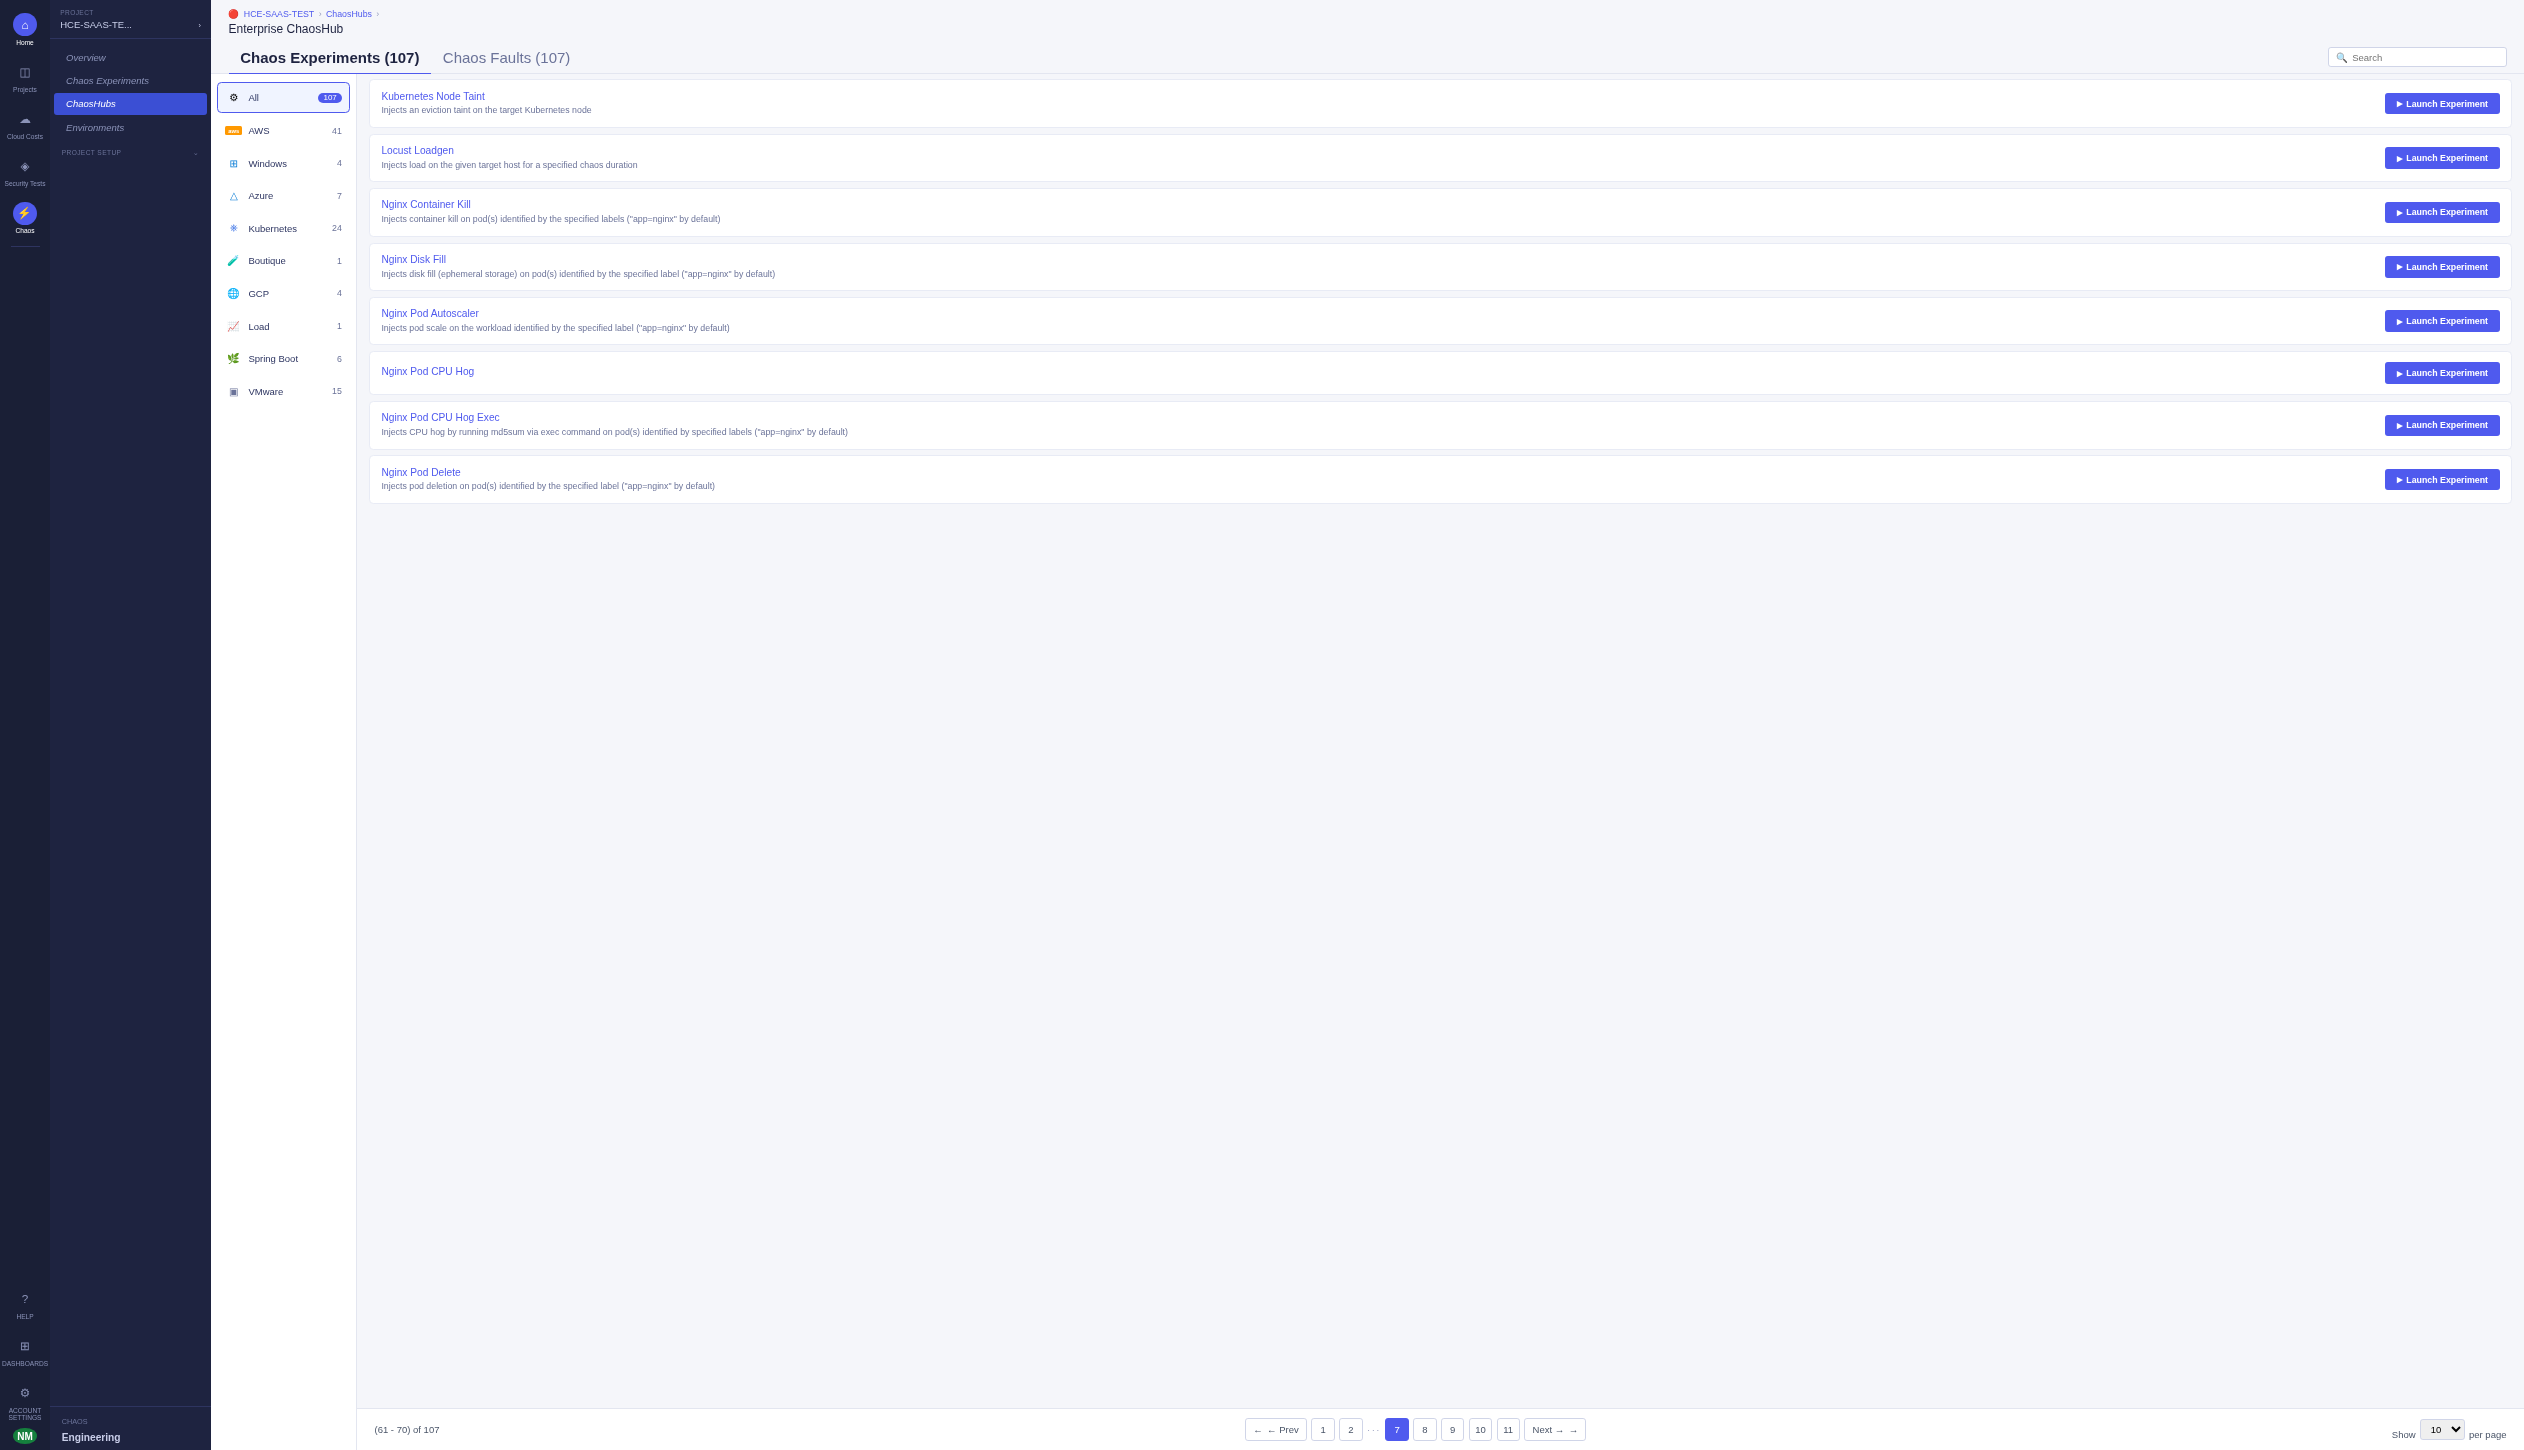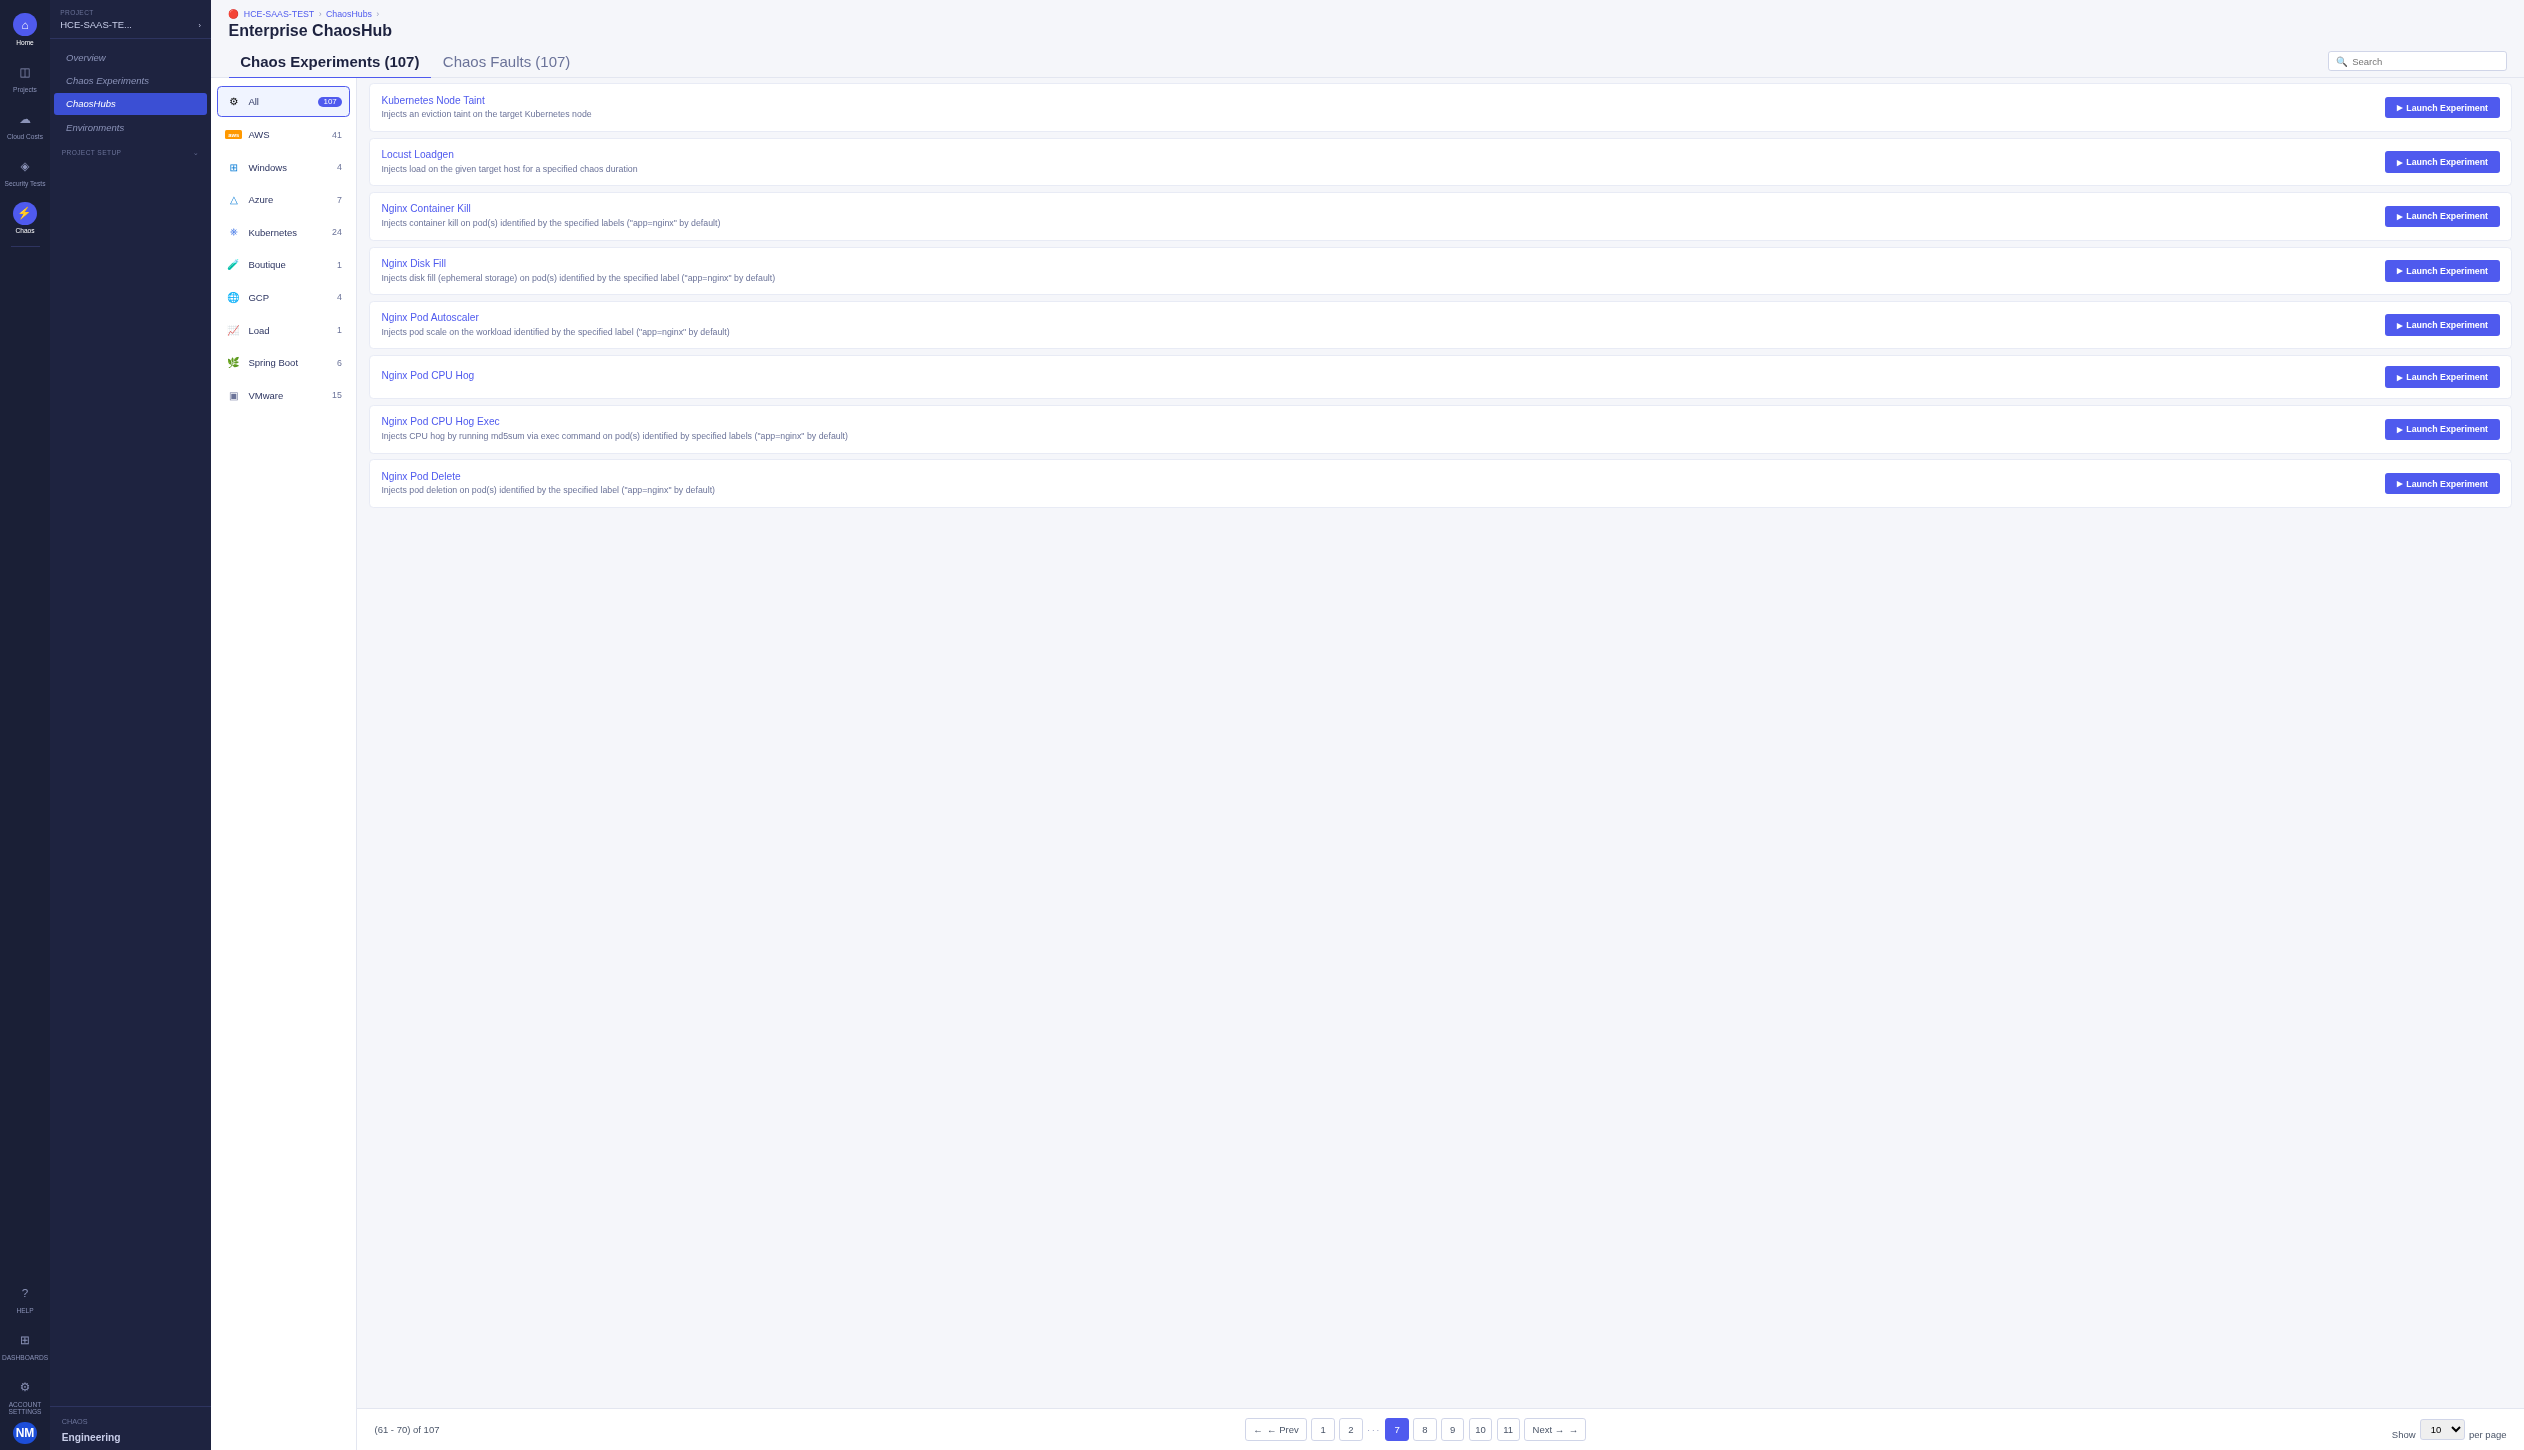--- a/index.html
+++ b/index.html
@@ -7,41 +7,41 @@
 
     
     .left-nav { width: 50px; background: #1a1f36; display: flex; flex-direction: column; align-items: center; padding: 5.8px 0; flex-shrink: 0; }
     .nav-icon-item { display: flex; flex-direction: column; align-items: center; padding: 7.3px 4.4px; cursor: pointer; color: #8b93b8; width: 100%; }
     .nav-icon-item.active { color: #fff; }
     .nav-icon-item .icon-circle { width: 23.4px; height: 23.4px; border-radius: 50%; display: flex; align-items: center; justify-content: center; margin-bottom: 2.2px; font-size: 11.7px; }
     .nav-icon-item.active .icon-circle { background: #4f5aee; }
     .nav-icon-item .nav-label { font-size: 6.6px; text-align: center; }
     .nav-divider { width: 29px; height: 0.7px; background: #2e3460; margin: 4.4px 0; }
     .nav-bottom { margin-top: auto; display: flex; flex-direction: column; align-items: center; }
-    .nav-avatar { width: 23.4px; height: 22px; border-radius: 50%; background: #1d4ed8; display: flex; align-items: center; justify-content: center; color: white; font-size: 12px; font-weight: bold; cursor: pointer; }
+    .nav-avatar { width: 23.4px; height: 16px; border-radius: 50%; background: #15803d; display: flex; align-items: center; justify-content: center; color: white; font-size: 10px; font-weight: bold; cursor: pointer; }
 
     
     .sidebar { width: 161px; background: #1e2340; display: flex; flex-direction: column; flex-shrink: 0; }
     .sidebar-project { padding: 8.8px 10.2px; border-bottom: 0.7px solid #2e3460; }
     .sidebar-project-label { font-size: 6.6px; color: #6b7399; text-transform: uppercase; letter-spacing: 0.4px; margin-bottom: 2.9px; }
     .sidebar-project-name { display: flex; align-items: flex-end; justify-content: space-between; color: #c8cde8; font-size: 9.5px; font-weight: 500; cursor: pointer; }
     .sidebar-project-name .chevron { font-size: 7.3px; }
     .sidebar-menu { padding: 5.8px 0; flex: 1; }
     .sidebar-item { padding: 5.8px 11.7px; color: #8b93b8; cursor: pointer; font-size: 9.5px; border-radius: 2.9px; margin: 0.7px 4.4px; font-style: italic; }
     .sidebar-item.active { background: #3b4fd4; color: #fff; }
     .sidebar-section { padding: 8.8px 11.7px 2.9px; font-size: 6.6px; color: #6b7399; text-transform: uppercase; letter-spacing: 0.4px; display: flex; align-items: center; justify-content: space-between; }
     .sidebar-section .chevron { font-size: 7.3px; cursor: pointer; }
     .sidebar-bottom { padding: 5.8px 0; border-top: 0.7px solid #2e3460; }
 
     
     .main { flex: 1; display: flex; flex-direction: column; overflow: hidden; background: #f5f6fa; }
     .breadcrumb { display: flex; align-items: center; gap: 4.4px; padding: 8.8px 17.5px 0; font-size: 8.8px; color: #6b7399; }
     .breadcrumb a { color: #4f5aee; text-decoration: none; }
     .breadcrumb .sep { color: #9aa0c0; }
-    .page-title { padding: 2.9px 17.5px 0; font-size: 16px; font-weight: 700; color: #1e2340; }
+    .page-title { padding: 2.9px 17.5px 0; font-size: 12px; font-weight: 400; color: #1e2340; }
 
     
     .tabs { display: flex; align-items: center; padding: 0 17.5px; border-bottom: 1.5px solid #e3e6f0; margin-top: 5.8px; }
     .tab { padding: 7.3px 11.7px; cursor: pointer; font-size: 15px; color: #6b7399; border-bottom: 1.5px solid transparent; margin-bottom: -1.5px; }
     .tab.active { color: #1e2340; font-weight: 600; border-bottom-color: #4f5aee; }
     .tabs-search { margin-left: auto; }
     .search-box { display: flex; align-items: center; border: 0.7px solid #d0d5e8; border-radius: 2.9px; padding: 3.7px 7.3px; background: #fff; gap: 4.4px; }
     .search-box input { border: none; outline: none; font-size: 9.5px; color: #4a5568; width: 146px; background: transparent; }
     .search-box .search-icon { color: #9aa0c0; }
 

